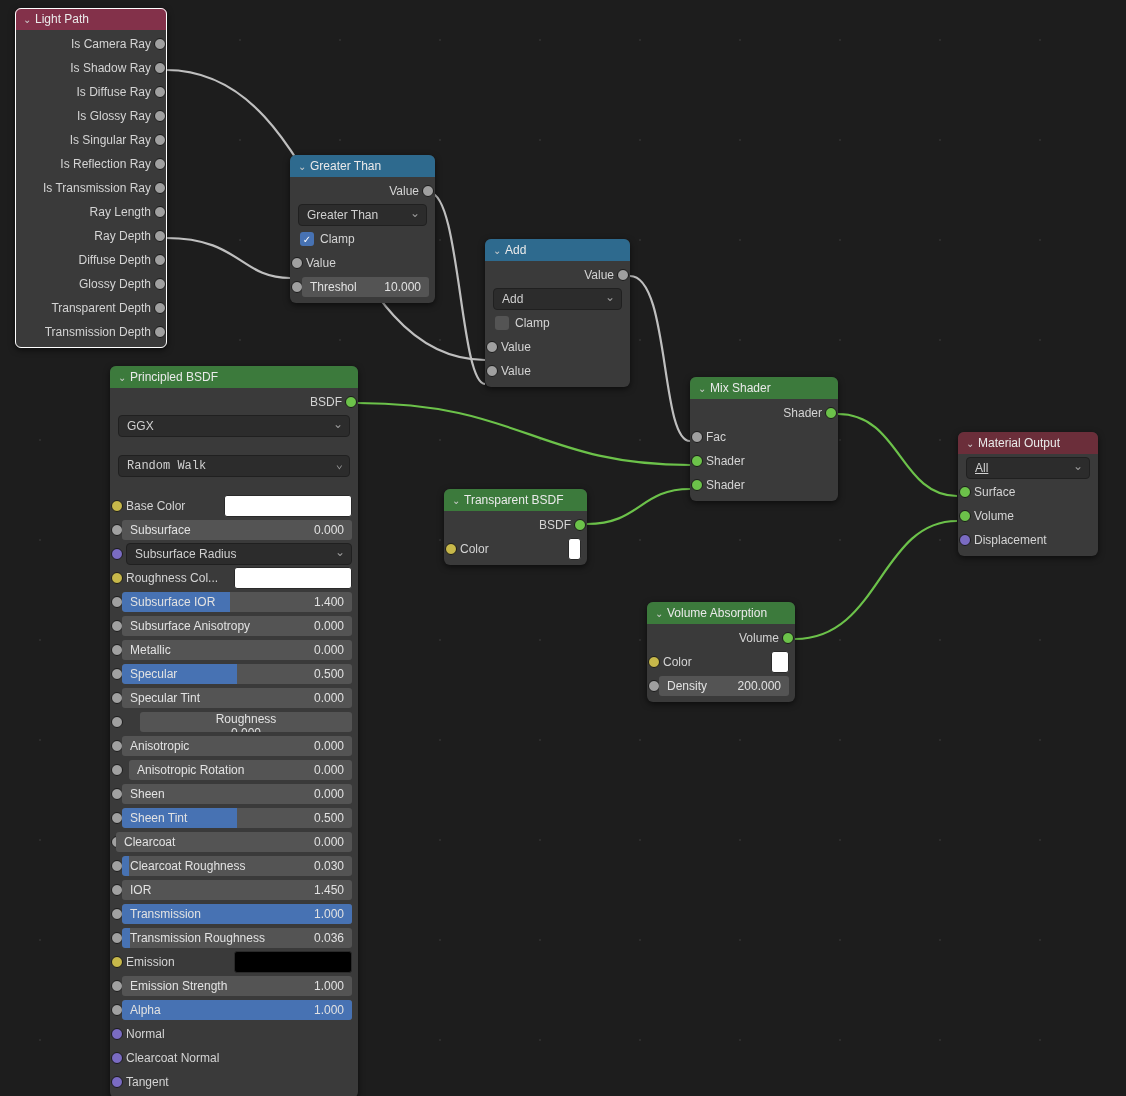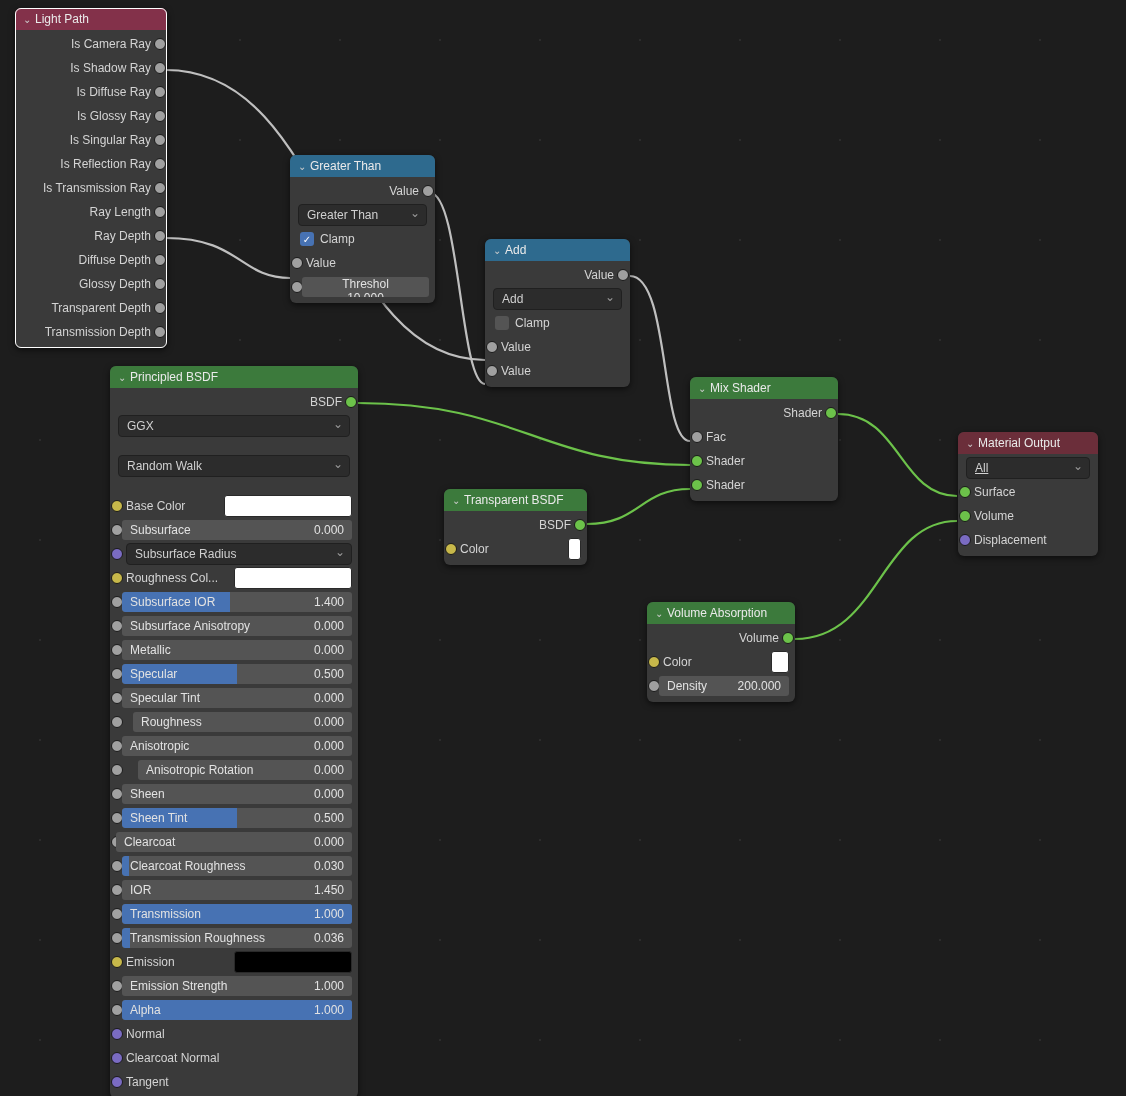--- a/index.html
+++ b/index.html
@@ -265,21 +265,21 @@
     <div class="checkrow">
       <span class="checkbox on">✓</span>
       <span>Clamp</span>
     </div>
     <div class="row left">
       <span class="sock in s-grey"></span>
       <span class="label">Value</span>
     </div>
     <div class="row" style="position:relative;">
       <span class="sock in s-grey"></span>
-      <div class="slider" style="margin-left:6px;flex-direction:column;">
+      <div class="slider" style="margin-left:6px;">
         <span class="sl-label">Threshol</span>
         <span class="sl-val">10.000</span>
       </div>
     </div>
   </div>
 </div>
 
 <div class="node" style="left:485px; top:239px; width:145px;">
   <div class="node-header hdr-blue">
     <span class="chev">⌄</span>
@@ -412,21 +412,21 @@
   <div class="node-body" id="p-body">
     <div class="row right">
       <span class="label">BSDF</span>
       <span class="sock out s-green"></span>
     </div>
     <div class="row" style="padding:0 2px;">
       <div class="dropdown">
           <span>GGX</span>
         </div>
     </div>
-    <div class="row" style="padding:16px 2px;">
+    <div class="row" style="padding:16px 2px;font-family:Liberation Mono, monospace;">
       <div class="dropdown">
           <span>Random Walk</span>
         </div>
     </div>
     <div class="rowfield">
       <span class="sock in s-yellow"></span>
       <span class="label" style="width:90px;">Base Color</span>
       <div class="colorswatch" style="flex:1; background:#ffffff;"></div>
     </div>
 
@@ -484,37 +484,37 @@
       <div class="row" style="position: relative;">
         <span class="sock in s-grey"></span>
         <div class="slider" style="margin-left:6px;">
           <div class="fill" style="width:0%"></div>
           <span class="sl-label">Specular Tint</span>
           <span class="sl-val">0.000</span>
         </div>
       </div>
       <div class="row" style="position: relative;">
         <span class="sock in s-grey"></span>
-        <div class="slider" style="margin-left:17px;">
+        <div class="slider" style="margin-left:24px;flex-direction:column;">
           <div class="fill" style="width:0%"></div>
           <span class="sl-label">Roughness</span>
           <span class="sl-val">0.000</span>
         </div>
       </div>
       <div class="row" style="position: relative;">
         <span class="sock in s-grey"></span>
         <div class="slider" style="margin-left:6px;">
           <div class="fill" style="width:0%"></div>
           <span class="sl-label">Anisotropic</span>
           <span class="sl-val">0.000</span>
         </div>
       </div>
       <div class="row" style="position: relative;">
         <span class="sock in s-grey"></span>
-        <div class="slider" style="margin-left:22px;">
+        <div class="slider" style="margin-left:13px;">
           <div class="fill" style="width:0%"></div>
           <span class="sl-label">Anisotropic Rotation</span>
           <span class="sl-val">0.000</span>
         </div>
       </div>
       <div class="row" style="position: relative;">
         <span class="sock in s-grey"></span>
         <div class="slider" style="margin-left:6px;">
           <div class="fill" style="width:0%"></div>
           <span class="sl-label">Sheen</span>

